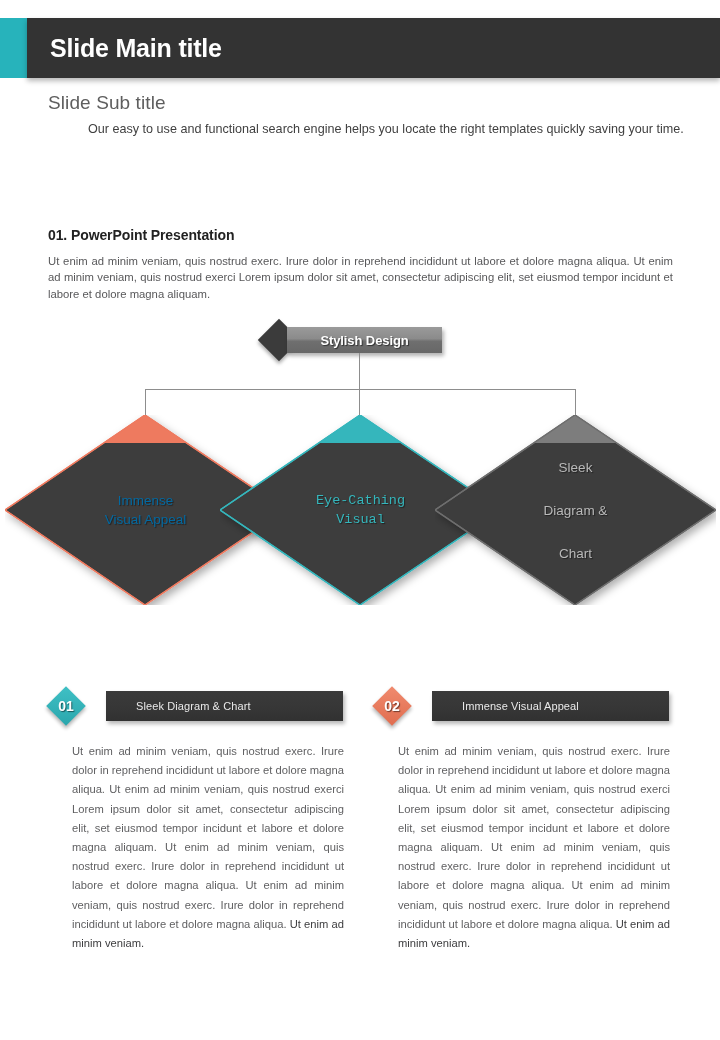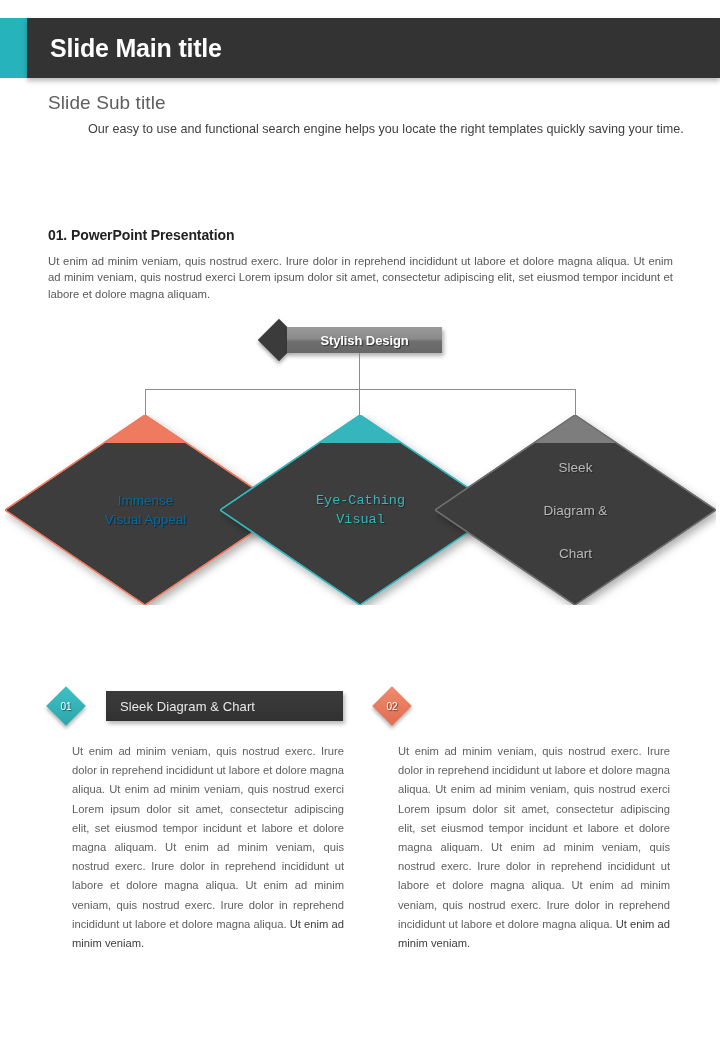--- a/index.html
+++ b/index.html
@@ -157,44 +157,44 @@
     position: absolute;
     left: 58px; top: 0;
     width: 237px; height: 30px;
     background: linear-gradient(to bottom, #3a3a3a 0%, #373737 50%, #313131 100%);
     box-shadow: 2px 3px 4px rgba(0,0,0,0.28);
     display: flex;
     align-items: center;
   }
   .card-bar-label {
     color: #e9e9e9;
-    font-size: 13px;
-    padding-left: 14px;
+    font-size: 11px;
+    padding-left: 30px;
     letter-spacing: 0.1px;
   }
   .card-badge {
     position: absolute;
     left: 4px; top: 1px;
     width: 28px; height: 28px;
     transform: rotate(45deg);
     box-shadow: 2px 2px 4px rgba(0,0,0,0.30);
   }
   .badge-teal  { background: linear-gradient(135deg, #3fc0c5 0%, #2aa6ac 100%); }
   .badge-coral { background: linear-gradient(135deg, #f08a6e 0%, #e4asdf 100%); }
   .badge-coral { background: linear-gradient(135deg, #f08a6e 0%, #e06d4f 100%); }
   .card-badge-num {
     position: absolute;
     left: 4px; top: 1px;
     width: 28px; height: 28px;
     display: flex;
     align-items: center;
     justify-content: center;
     color: #ffffff;
-    font-size: 10px;
-    font-weight: normal;
+    font-size: 14px;
+    font-weight: bold;
     text-shadow: 1px 1px 1px rgba(0,0,0,0.5);
   }
 
   
   .card-body {
     position: absolute;
     top: 742px;
     width: 272px;
     font-size: 11.2px;
     line-height: 19.2px;
@@ -301,20 +301,23 @@
 
 <div class="card-head card-head-1">
   <div class="card-bar">
     <span class="card-bar-label">Sleek Diagram &amp; Chart</span>
   </div>
   <div class="card-badge badge-teal"></div>
   <div class="card-badge-num">01</div>
 </div>
 
 <div class="card-head card-head-2">
+  <div class="card-bar">
+    <span class="card-bar-label">Immense Visual Appeal</span>
+  </div>
   <div class="card-badge badge-coral"></div>
   <div class="card-badge-num">02</div>
 </div>
 
 <div class="card-body card-body-1">
   <span>Ut enim ad minim veniam, quis nostrud exerc. Irure dolor in reprehend incididunt ut labore et dolore magna aliqua. Ut enim ad minim veniam, quis nostrud exerci  Lorem ipsum dolor sit amet, consectetur adipiscing elit, set eiusmod tempor incidunt et labore et dolore magna aliquam. Ut enim ad minim veniam, quis nostrud exerc. Irure dolor in reprehend incididunt ut labore et dolore magna aliqua. Ut enim ad minim veniam, quis nostrud exerc. Irure dolor in reprehend incididunt ut labore et dolore magna aliqua. </span><span class="tail">Ut enim ad minim veniam.</span>
 </div>
 
 <div class="card-body card-body-2">
   <span>Ut enim ad minim veniam, quis nostrud exerc. Irure dolor in reprehend incididunt ut labore et dolore magna aliqua. Ut enim ad minim veniam, quis nostrud exerci  Lorem ipsum dolor sit amet, consectetur adipiscing elit, set eiusmod tempor incidunt et labore et dolore magna aliquam. Ut enim ad minim veniam, quis nostrud exerc. Irure dolor in reprehend incididunt ut labore et dolore magna aliqua. Ut enim ad minim veniam, quis nostrud exerc. Irure dolor in reprehend incididunt ut labore et dolore magna aliqua. </span><span class="tail">Ut enim ad minim veniam.</span>

